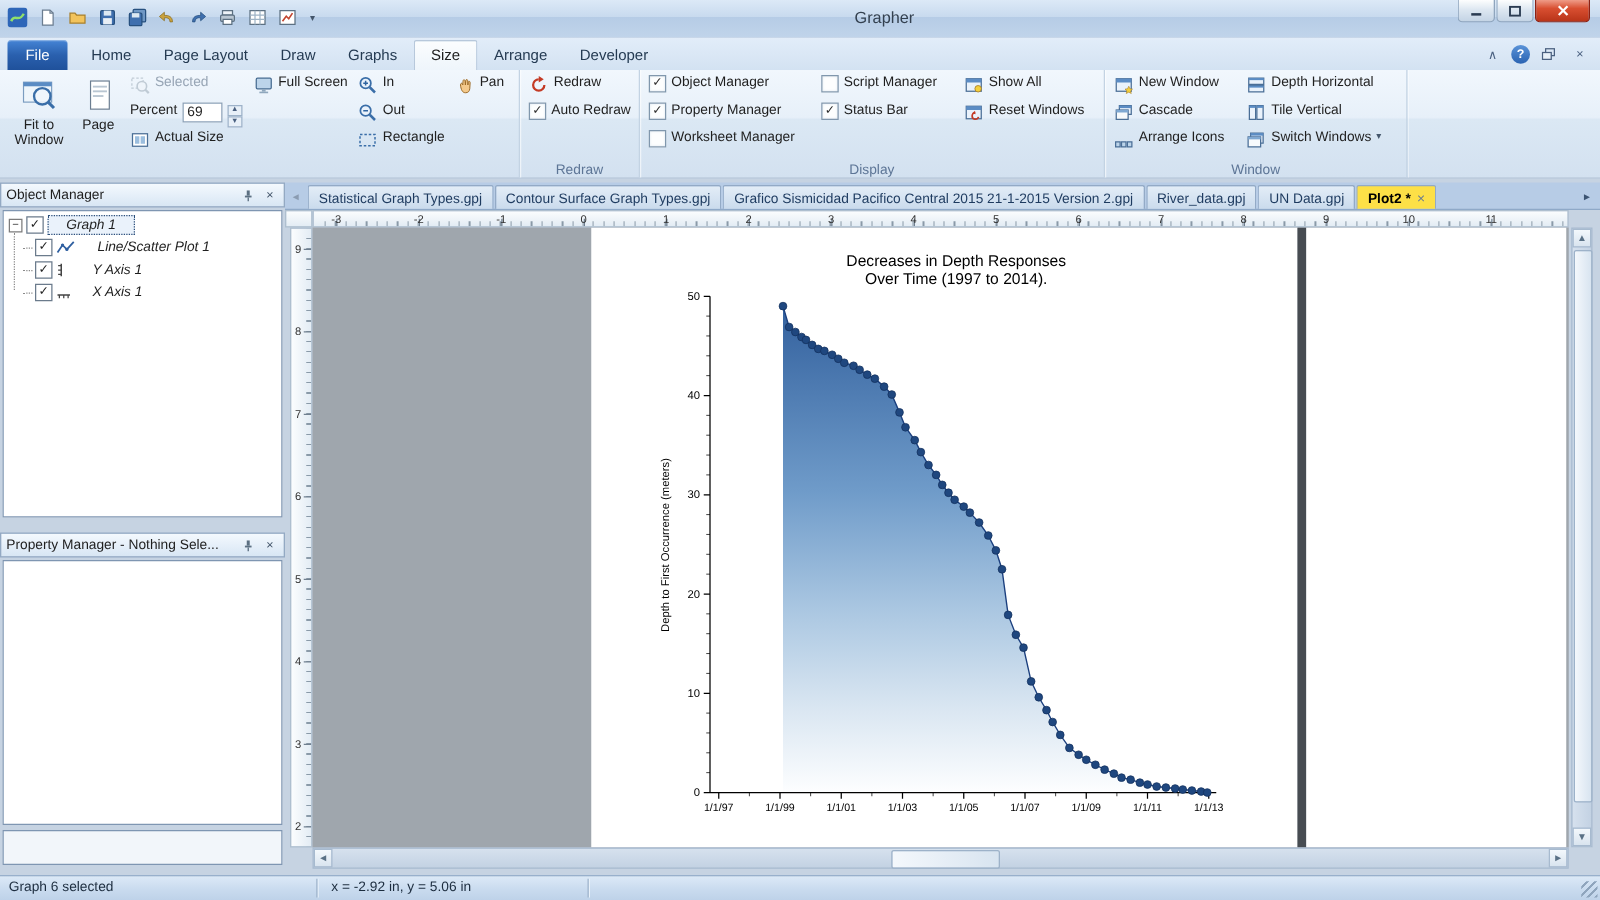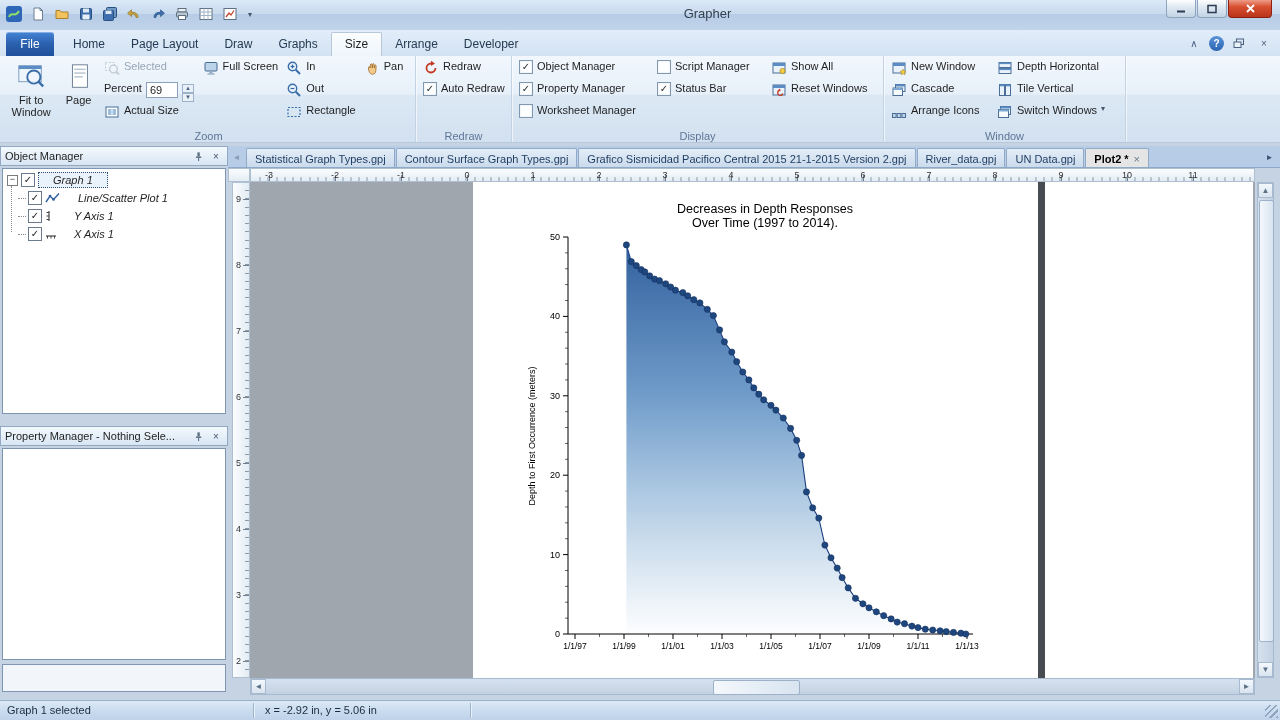--- a/index.html
+++ b/index.html
@@ -82,21 +82,21 @@
 
   
   #doc-tabbar{position:absolute;left:228px;top:3px;width:1052px;height:22px;background:#b7cce6;
     border-bottom:1px solid #8fa9c8;box-sizing:border-box;overflow:hidden;}
   .tab-scroll{position:absolute;top:3px;width:15px;height:17px;display:flex;align-items:center;justify-content:center;
     font-size:8px;color:#8b9cb2;}
   .tab-scroll.right{color:#3c5472;}
   #doc-tabs{position:absolute;left:18px;top:2px;display:flex;height:20px;gap:1px;max-width:1010px;overflow:hidden;}
   .dtab{display:flex;align-items:center;gap:5px;padding:0 8px;font-size:11px;color:#1d3a5f;white-space:nowrap;
     background:linear-gradient(#e3edf7,#c9daec);border:1px solid #93aac6;border-bottom:none;border-radius:2px 2px 0 0;}
-  .dtab.active{background:#e5e5e5;color:#000;font-weight:bold;}
+  .dtab.active{background:#fde047;color:#000;font-weight:bold;}
   .tclose{color:#6a7c90;font-size:11px;font-weight:normal;}
 
   
   #ruler-corner{position:absolute;left:228px;top:25px;width:22px;height:14px;
     background:linear-gradient(#fbfdfe,#e3ecf4);border:1px solid #aebfcf;box-sizing:border-box;}
   #hruler{position:absolute;left:250px;top:25px;width:1005px;height:14px;overflow:hidden;
     background:linear-gradient(#fbfdfe,#e3ecf4);border:1px solid #aebfcf;box-sizing:border-box;}
   #hruler .fine{position:absolute;left:0;right:0;bottom:0;height:4px;
     background:repeating-linear-gradient(90deg,transparent 0,transparent 7.25px,#8a9aa8 7.25px,#8a9aa8 8.25px);
     background-position:1.5px 0;}
@@ -350,21 +350,20 @@
       <div class="rcol" style="width:52px;">
         <div class="rbtn">
           <span class="i16">
               <svg width="16" height="16" viewBox="0 0 16 16">
                 <path d="M4.5 9 C4 6 6 6 6.2 8 L6.4 5 C6.4 3.4 8 3.4 8.1 5 L8.3 8 L8.6 4.6 C8.7 3.2 10.2 3.3 10.2 4.8 L10.3 8 L10.6 6 C10.8 4.6 12.2 4.8 12.1 6.2 L11.8 11 C11.6 13 10.5 14.2 8.5 14.2 C6.5 14.2 5.2 13 4.5 9 Z" fill="#f3c98c" stroke="#9c6b28" stroke-width="0.8"></path>
               </svg>
             </span>
           <span>Pan</span>
         </div>
       </div>
-      <div class="glabel">Zoom</div>
     </div>
 
     <div class="rgroup" style="width:96px;">
       <div class="rcol">
         <div class="rbtn">
           <span class="i16">
               <svg width="16" height="16" viewBox="0 0 16 16">
                 <path d="M12.5 8 A4.5 4.5 0 1 1 8 3.5" fill="none" stroke="#c43a25" stroke-width="1.8"></path>
                 <path d="M8 0.8 L8 6 L12 3.4 Z" fill="#c43a25"></path>
               </svg>
@@ -805,20 +804,20 @@
     </div>
     <div id="hscroll">
       <span class="sarrow" style="left:0;top:0;">◄</span>
       <div class="sthumb" style="left:462px;top:1px;width:85px;height:13px;"></div>
       <span class="sarrow" style="right:0;top:0;">►</span>
     </div>
     <div id="scroll-corner"></div>
   </div>
 
   <div id="statusbar">
-    <div class="scell" style="left:0;width:253px;">Graph 1 selected</div>
+    <div class="scell" style="left:0;width:253px;">Graph 6 selected</div>
     <div class="ssep" style="left:253px;"></div>
     <div class="scell" style="left:258px;width:210px;">x = -2.92 in, y = 5.06 in</div>
     <div class="ssep" style="left:470px;"></div>
     <div id="grip"></div>
   </div>
 
 </div>
 
 </body></html>

